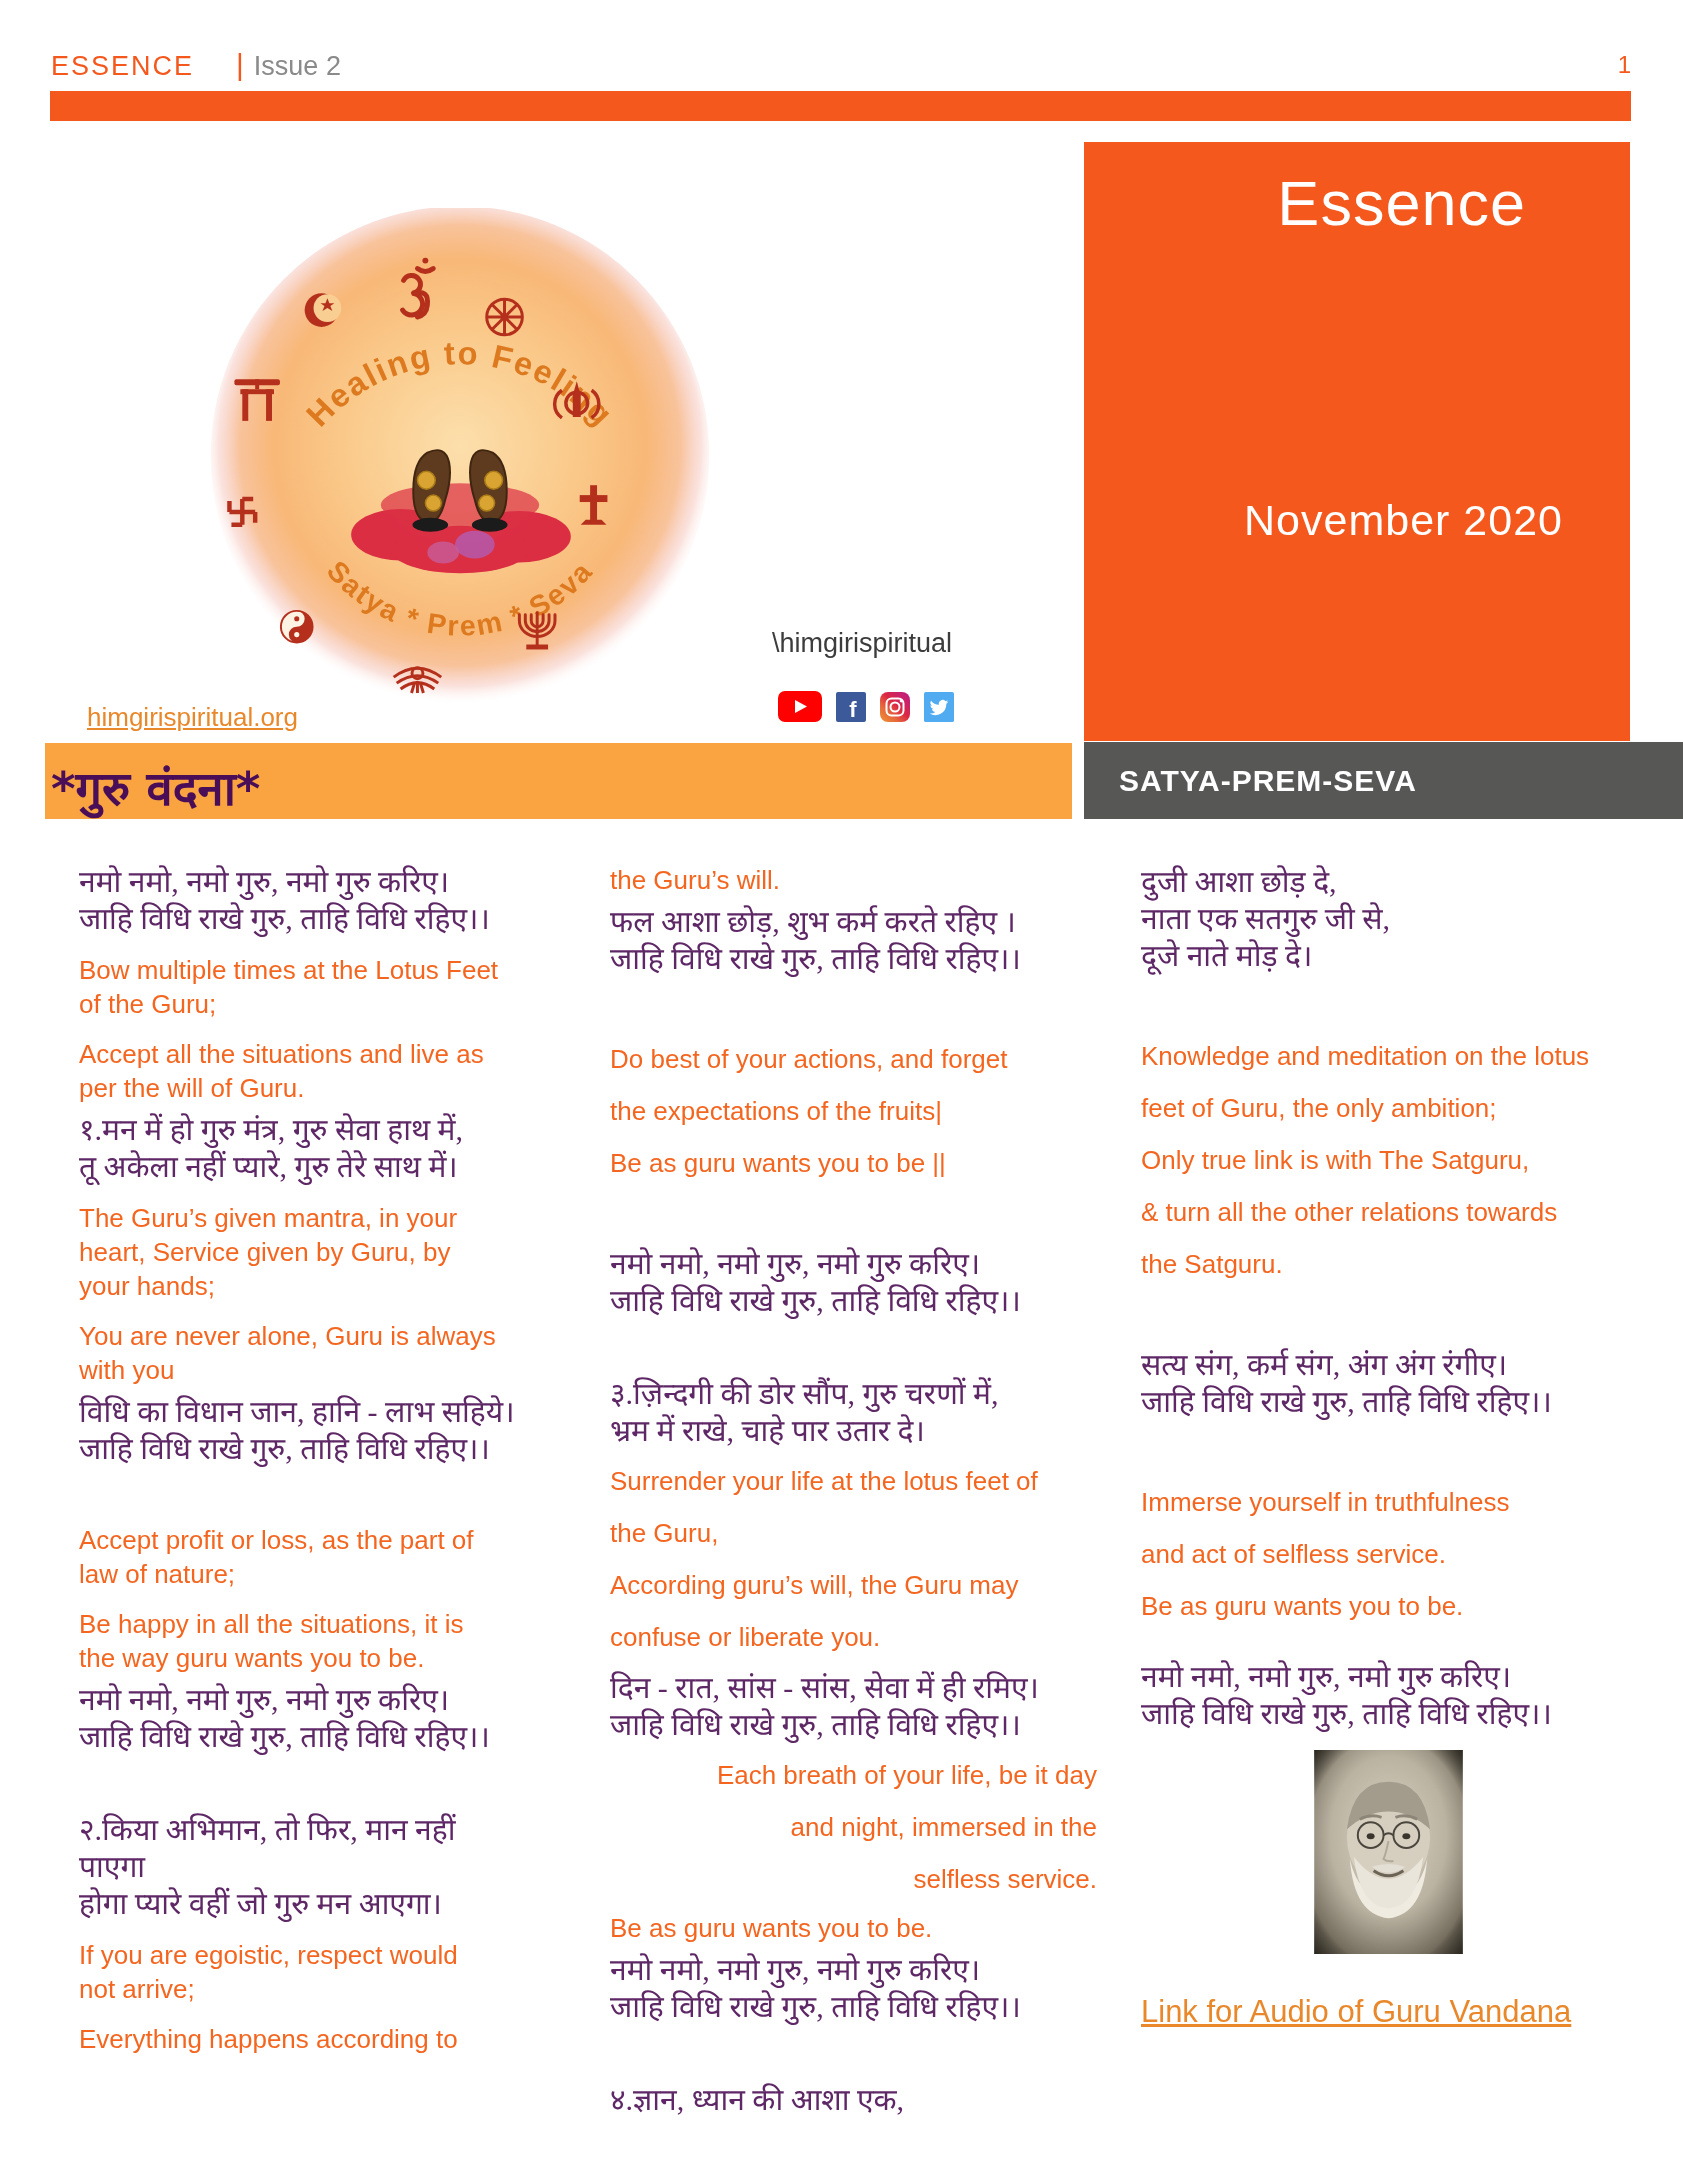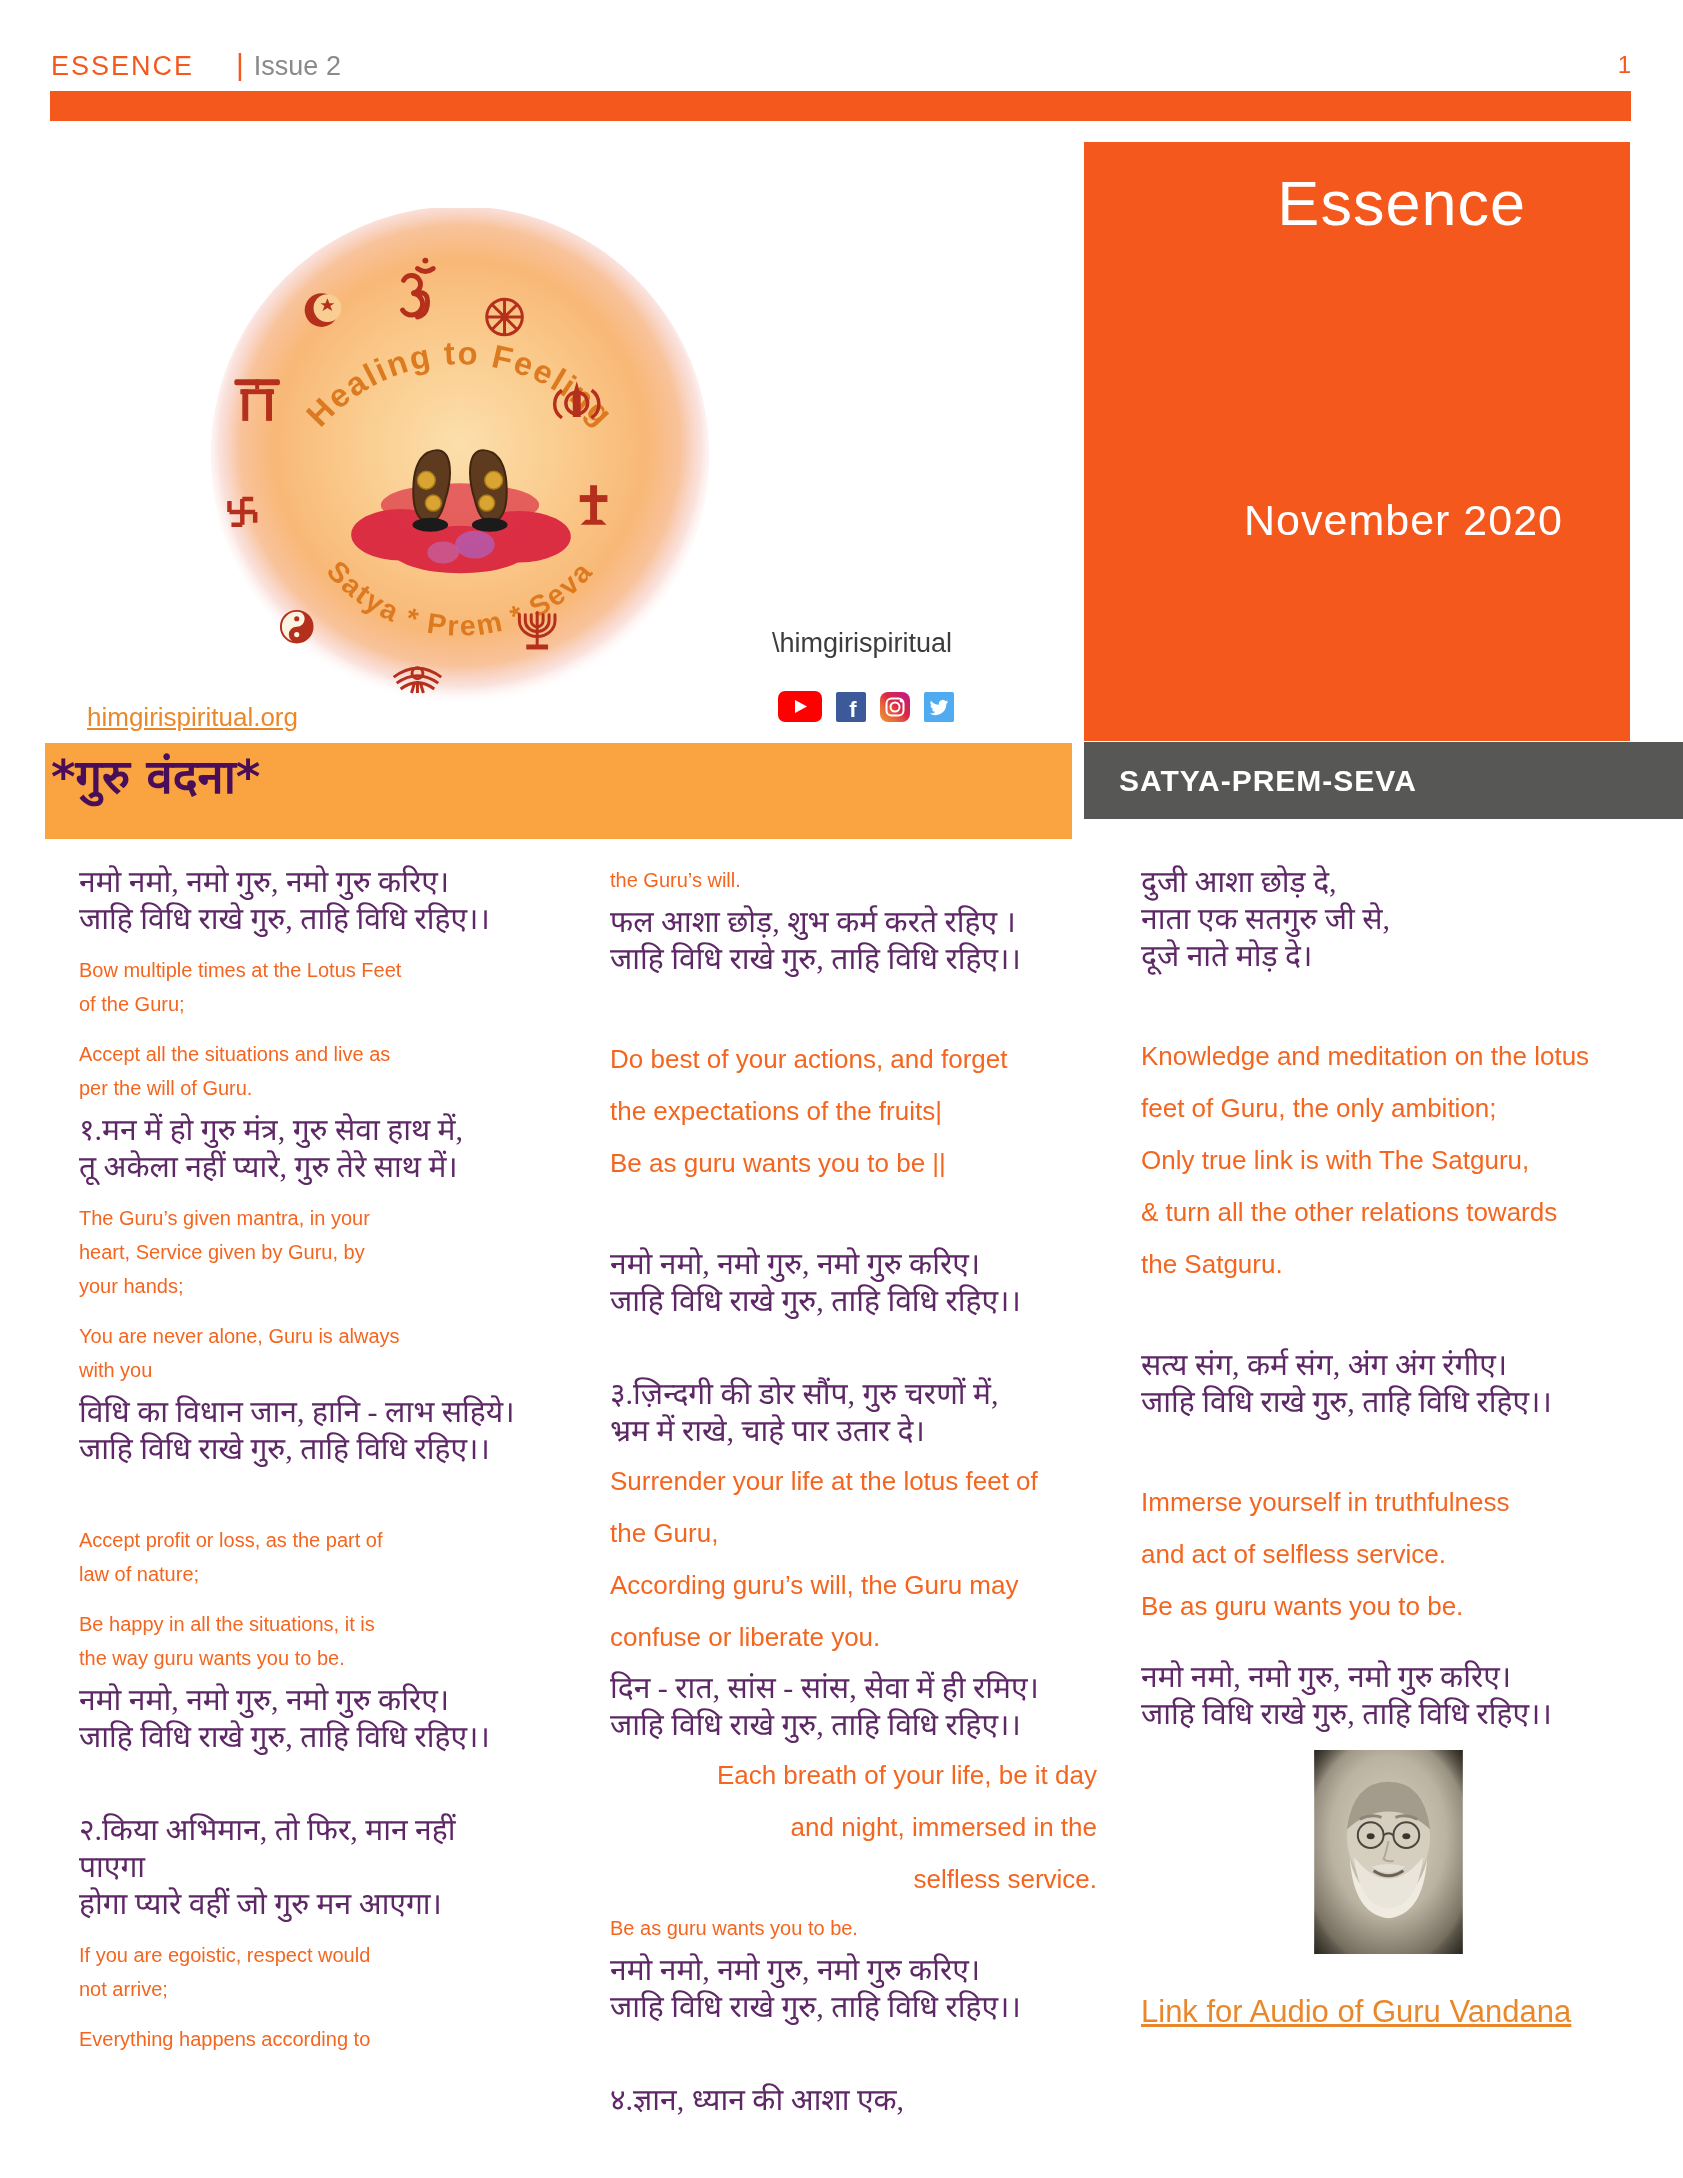--- a/index.html
+++ b/index.html
@@ -22,33 +22,33 @@
            text-decoration:underline;cursor:pointer;}
   
   .mast{position:absolute;left:1084px;top:142px;width:546px;height:599px;background:#F4581C;}
   .mast .title{position:absolute;top:25px;right:104px;color:#fff;font-size:63px;
                font-weight:500;letter-spacing:1px;}
   .mast .date{position:absolute;top:354px;right:67px;color:#fff;font-size:43px;letter-spacing:1px;}
   .tagline{position:absolute;left:1084px;top:742px;width:655px;height:77px;background:#575756;
            display:flex;align-items:center;}
   .tagline span{color:#fff;font-weight:bold;font-size:30px;letter-spacing:1px;padding-left:35px;}
   
-  .secbar{position:absolute;left:45px;top:743px;width:1027px;height:96px;background:#F9A440;
-          display:flex;align-items:flex-start;}
+  .secbar{position:absolute;left:45px;top:743px;width:1027px;height:76px;background:#F9A440;
+          display:flex;align-items:flex-end;}
   .secbar h2{margin:0;padding-left:6px;color:#4A0D57;font-size:47px;font-weight:bold;
              font-family:"DejaVu Sans","Liberation Sans",sans-serif;}
   
   .col{position:absolute;top:863px;}
   .col1{left:79px;width:500px;}
   .col2{left:610px;width:487px;}
   .col3{left:1141px;width:495px;}
   .ln{white-space:nowrap;}
   .p-hi{color:#5E2766;font-size:30px;line-height:37px;margin:0 0 16px 0;
         font-family:Liberation Serif, serif;}
-  .p-en{color:#F4661F;font-size:20px;line-height:34px;margin:0 0 16px 0;}
+  .p-en{color:#F4661F;font-size:26px;line-height:34px;margin:0 0 16px 0;}
   .p-loose{color:#F4661F;font-size:26px;line-height:52px;margin:0 0 16px 0;}
   .gap{height:36px;}
   
   .portrait{margin:18px auto 38px auto;width:149px;height:204px;display:block;}
   .audiolink{display:inline-block;margin-top:2px;color:#E9882B;font-size:31px;
              text-decoration:underline;cursor:pointer;}
 </style>
 </head>
 <body>
 

